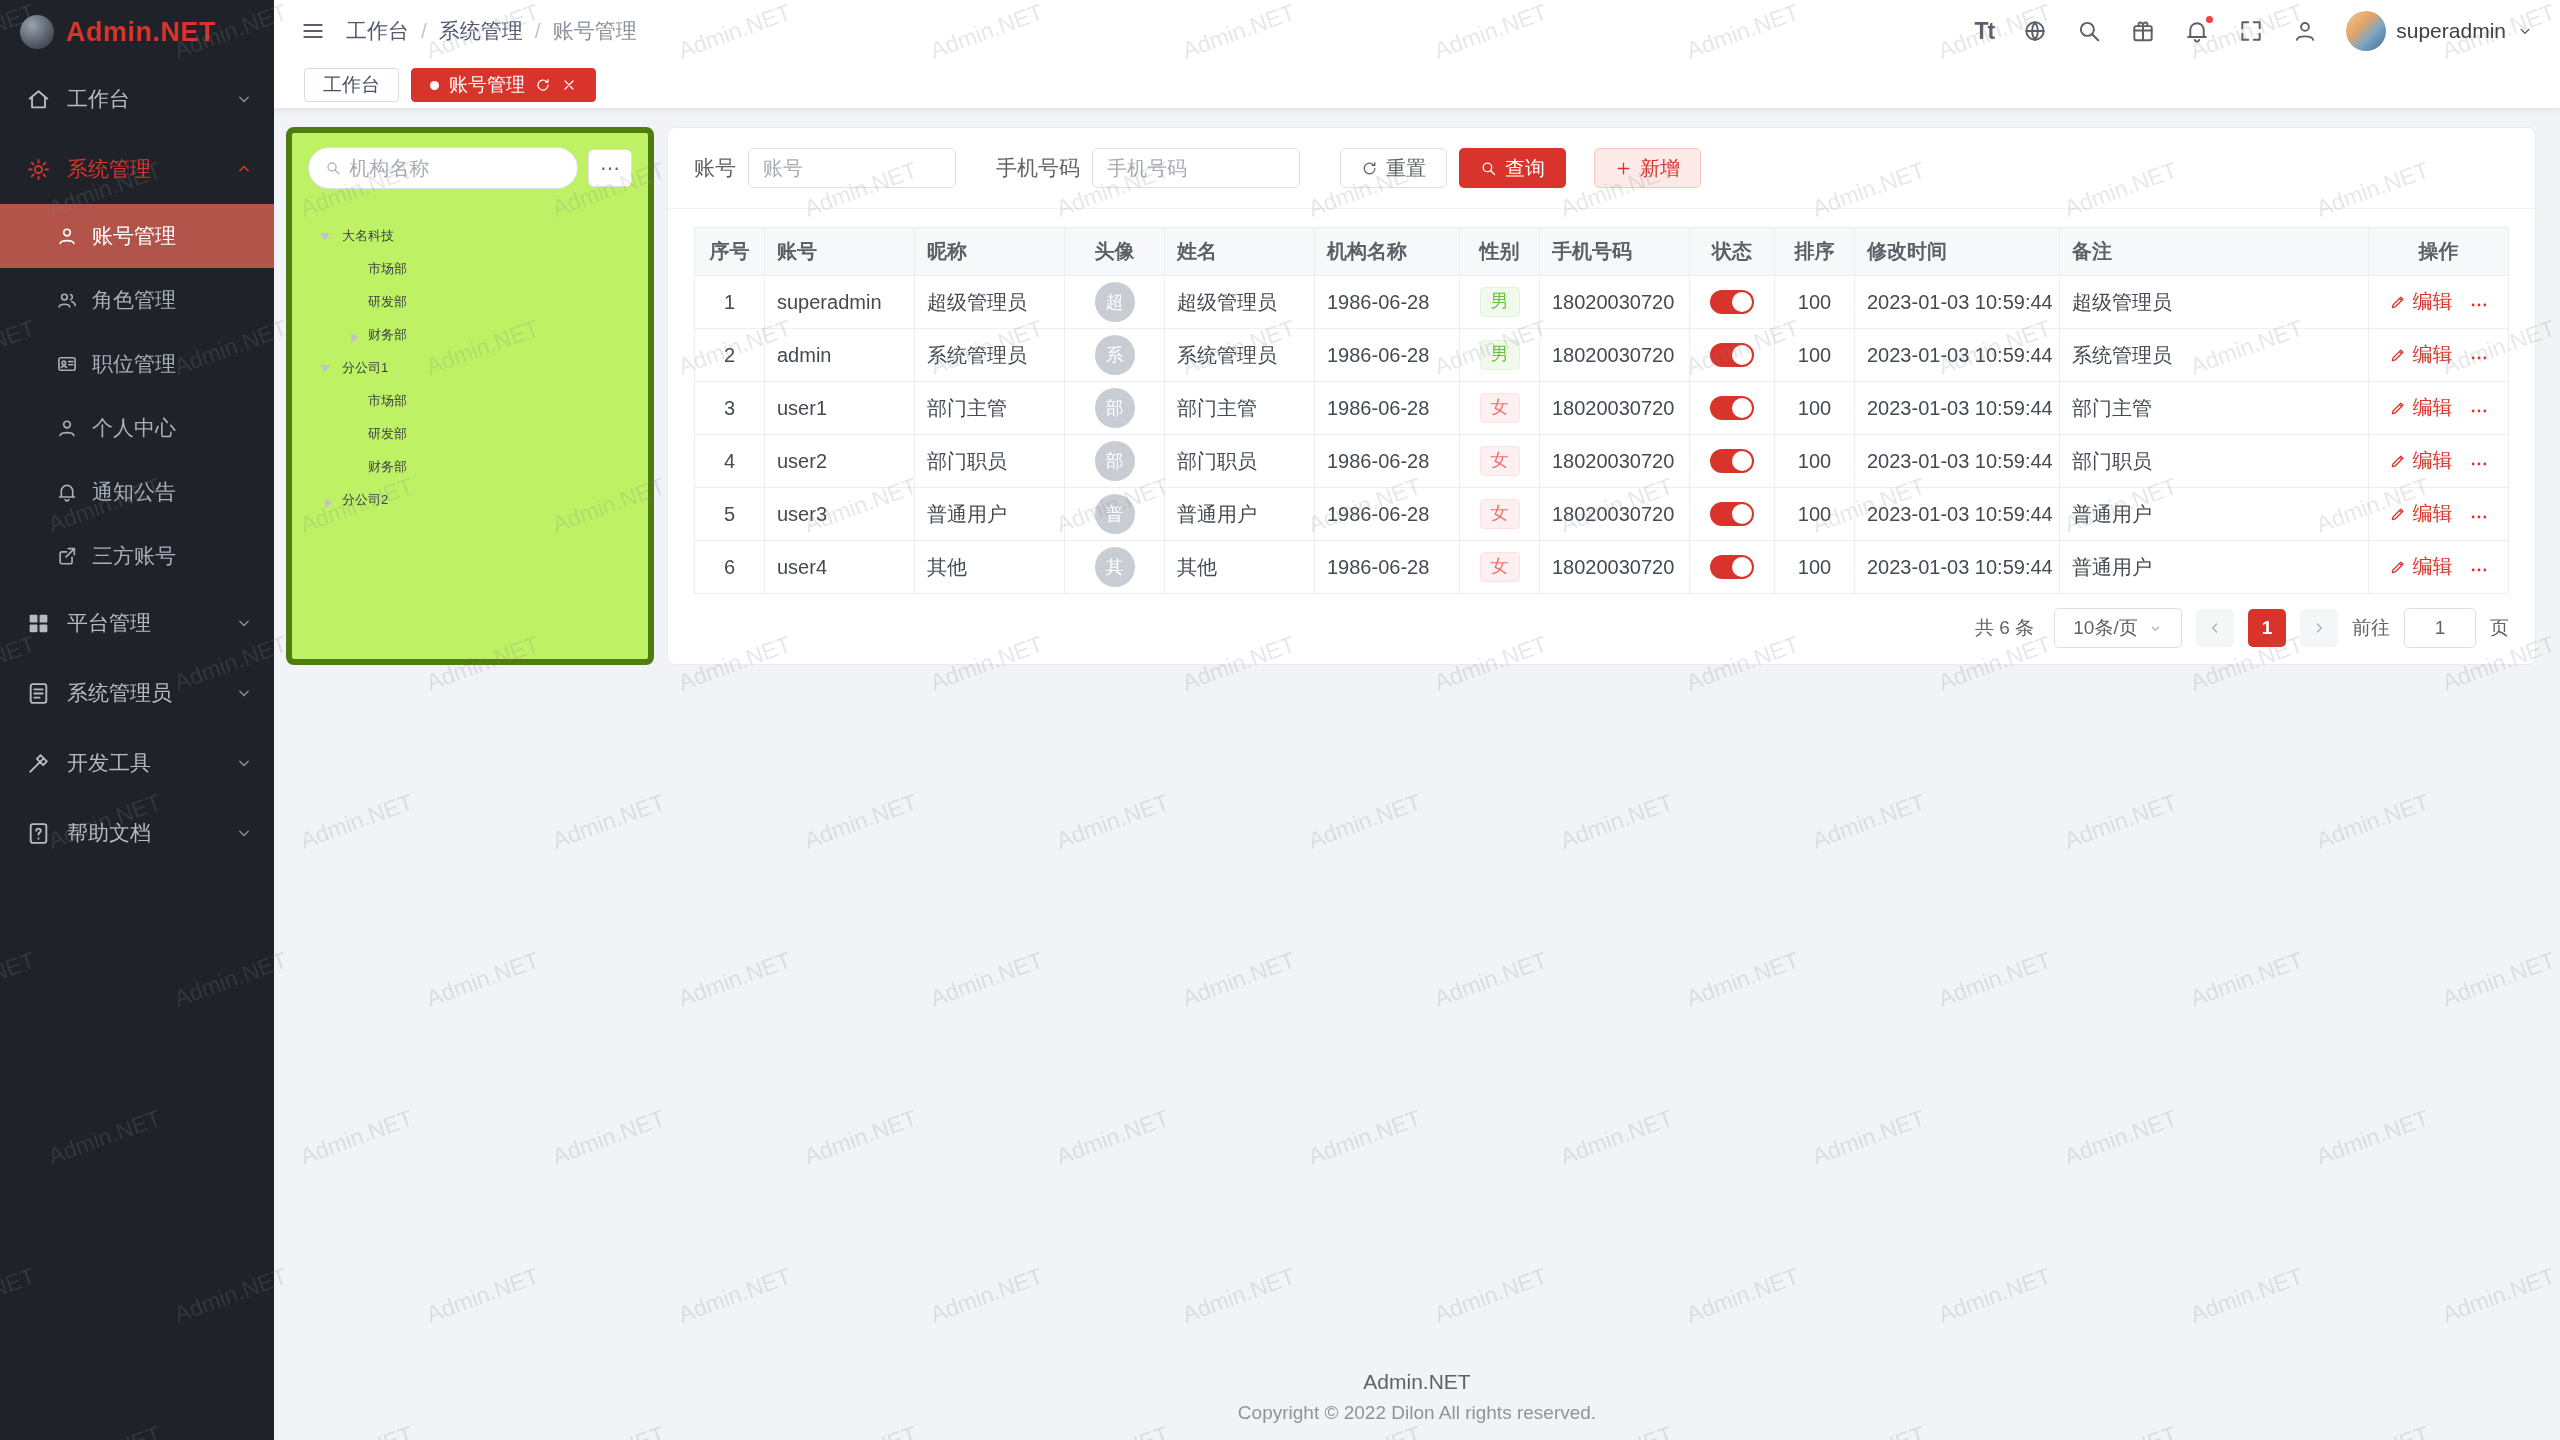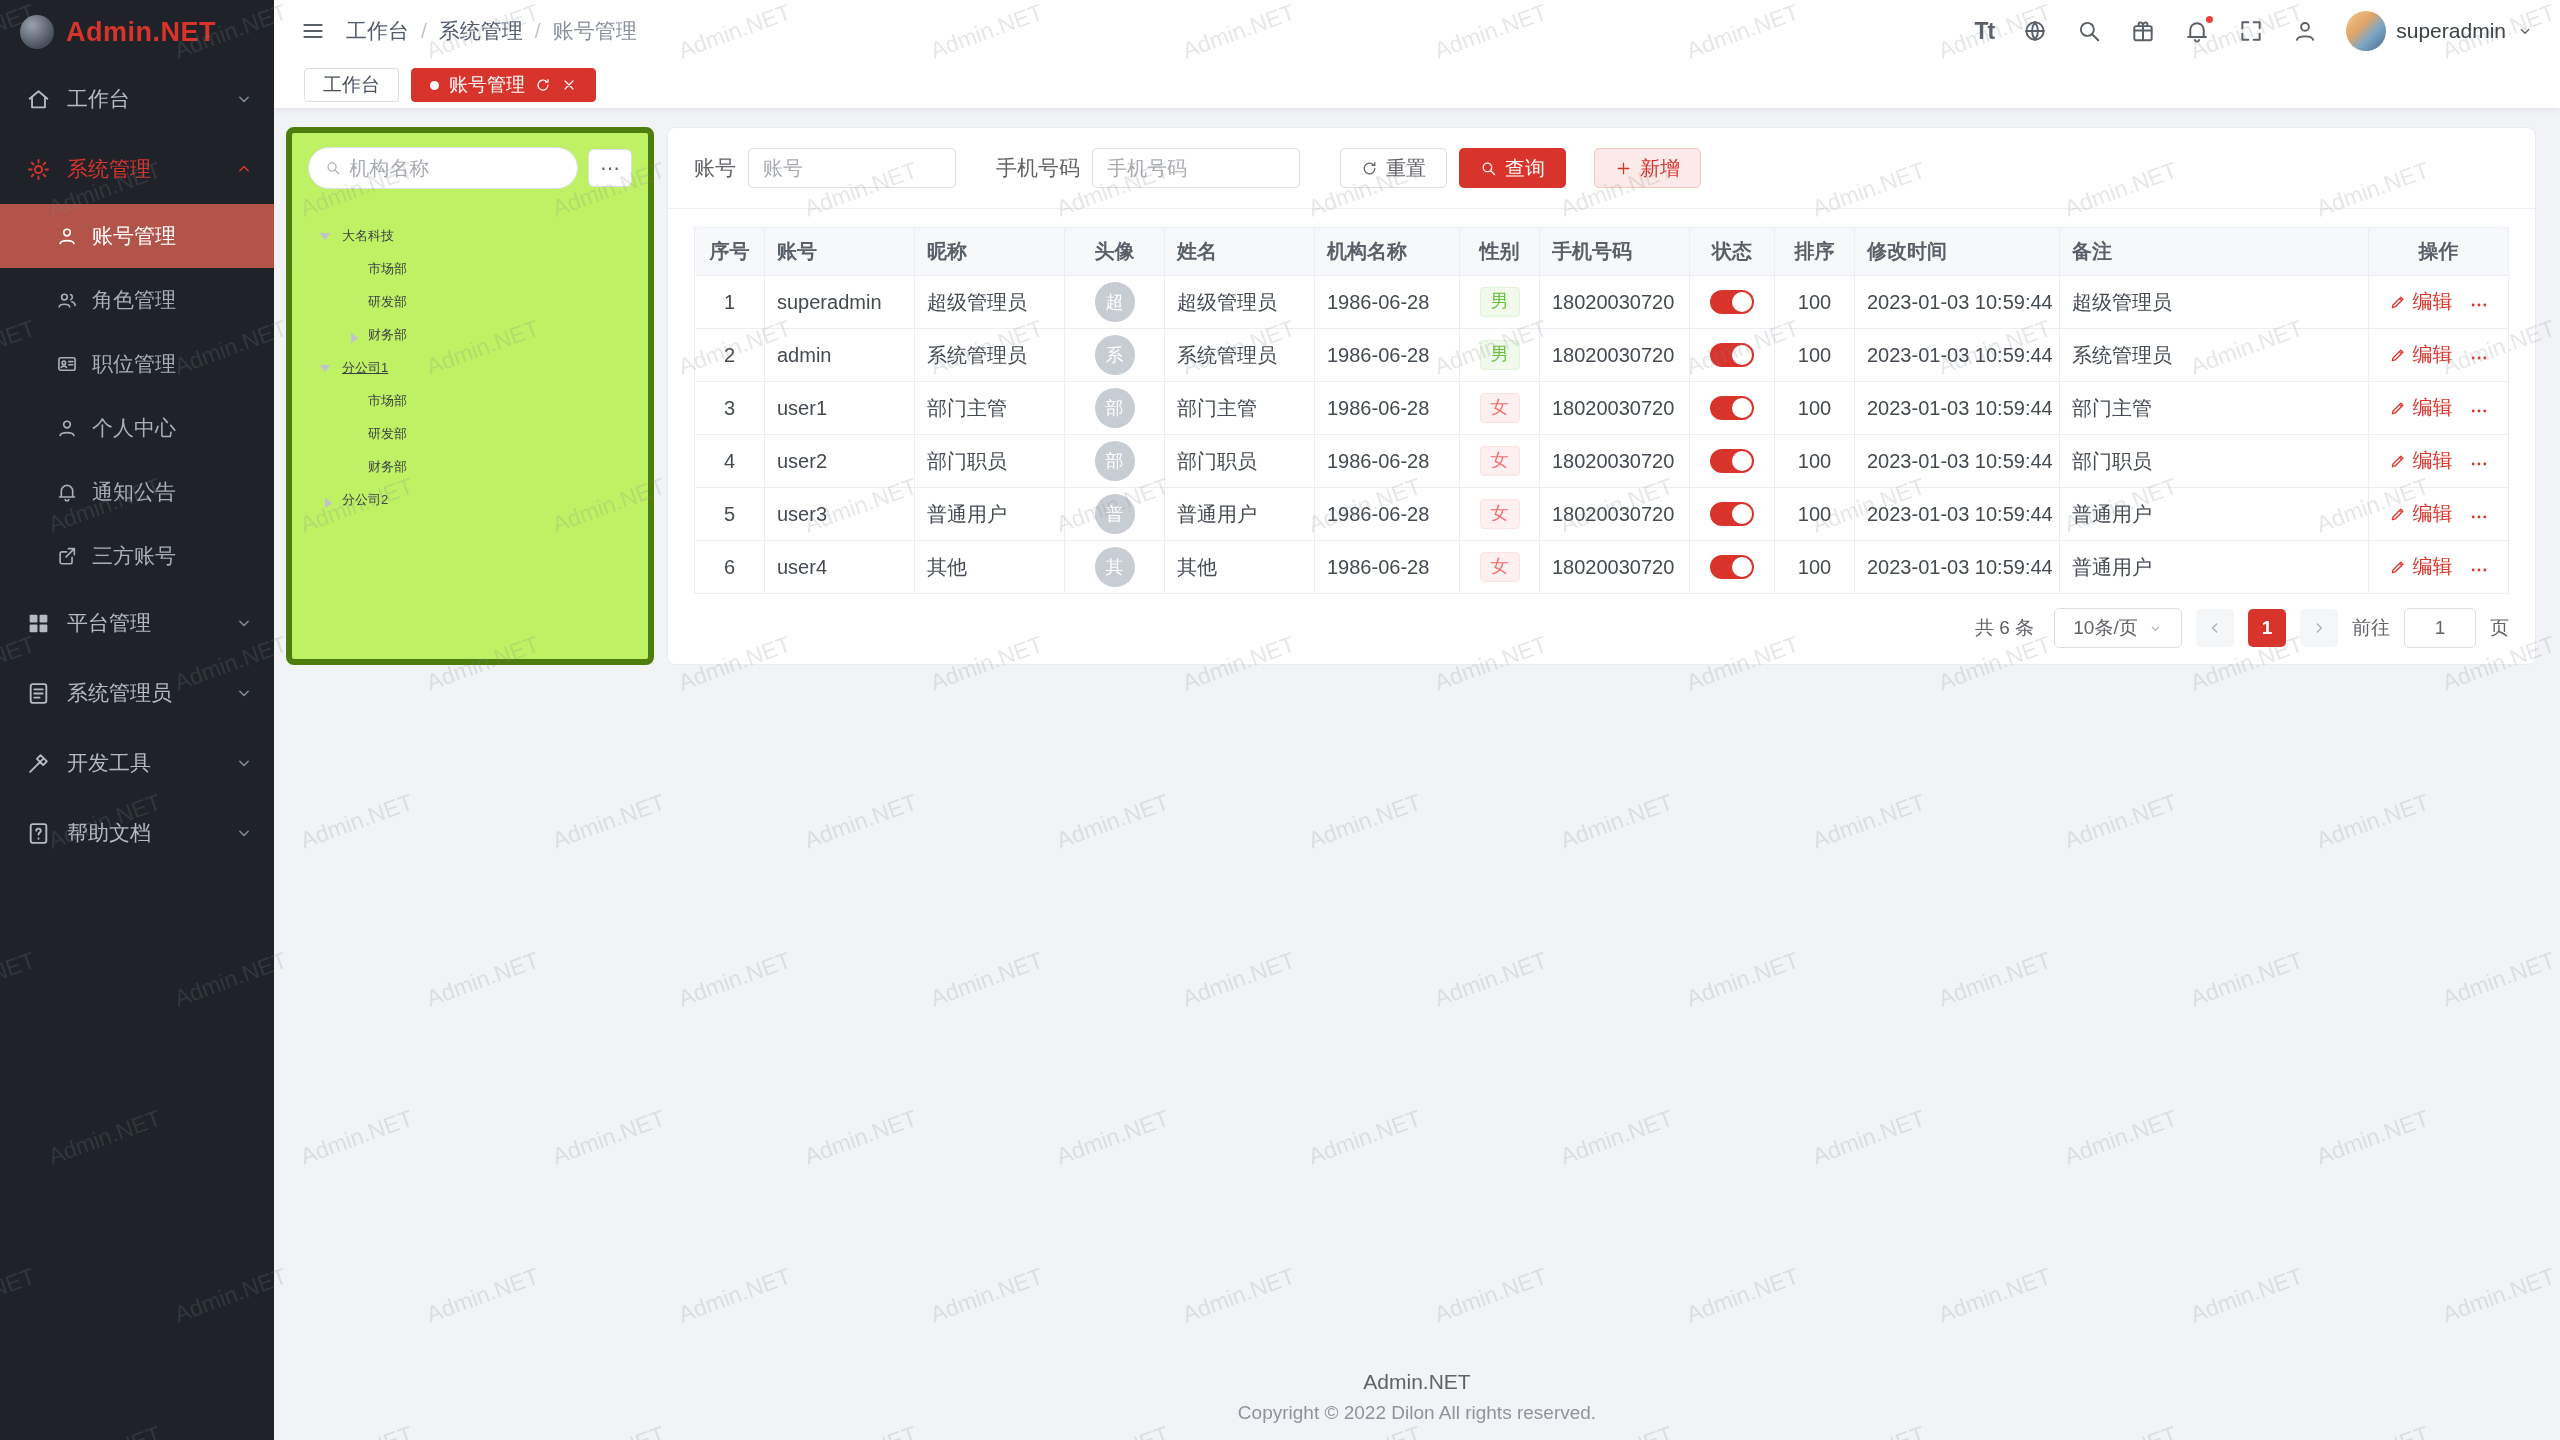--- a/index.html
+++ b/index.html
@@ -382,21 +382,21 @@
             <div class="tree-row" style="padding-left: 36px;">
               <span class="caret empty"></span>
               <span>研发部</span>
             </div>
             <div class="tree-row" style="padding-left: 36px;">
               <span class="caret"><svg viewBox="0 0 24 24">
                   <path d="M8.5 5.5 17 12l-8.5 6.5z" fill="currentColor"></path>
                 </svg></span>
               <span>财务部</span>
             </div>
-            <div class="tree-row" style="padding-left: 10px; text-decoration: underline;">
+            <div class="tree-row" style="padding-left: 10px;">
               <span class="caret open"><svg viewBox="0 0 24 24">
                   <path d="M8.5 5.5 17 12l-8.5 6.5z" fill="currentColor"></path>
                 </svg></span>
               <span>分公司1</span>
             </div>
             <div class="tree-row" style="padding-left: 36px;">
               <span class="caret empty"></span>
               <span>市场部</span>
             </div>
             <div class="tree-row" style="padding-left: 36px;">

